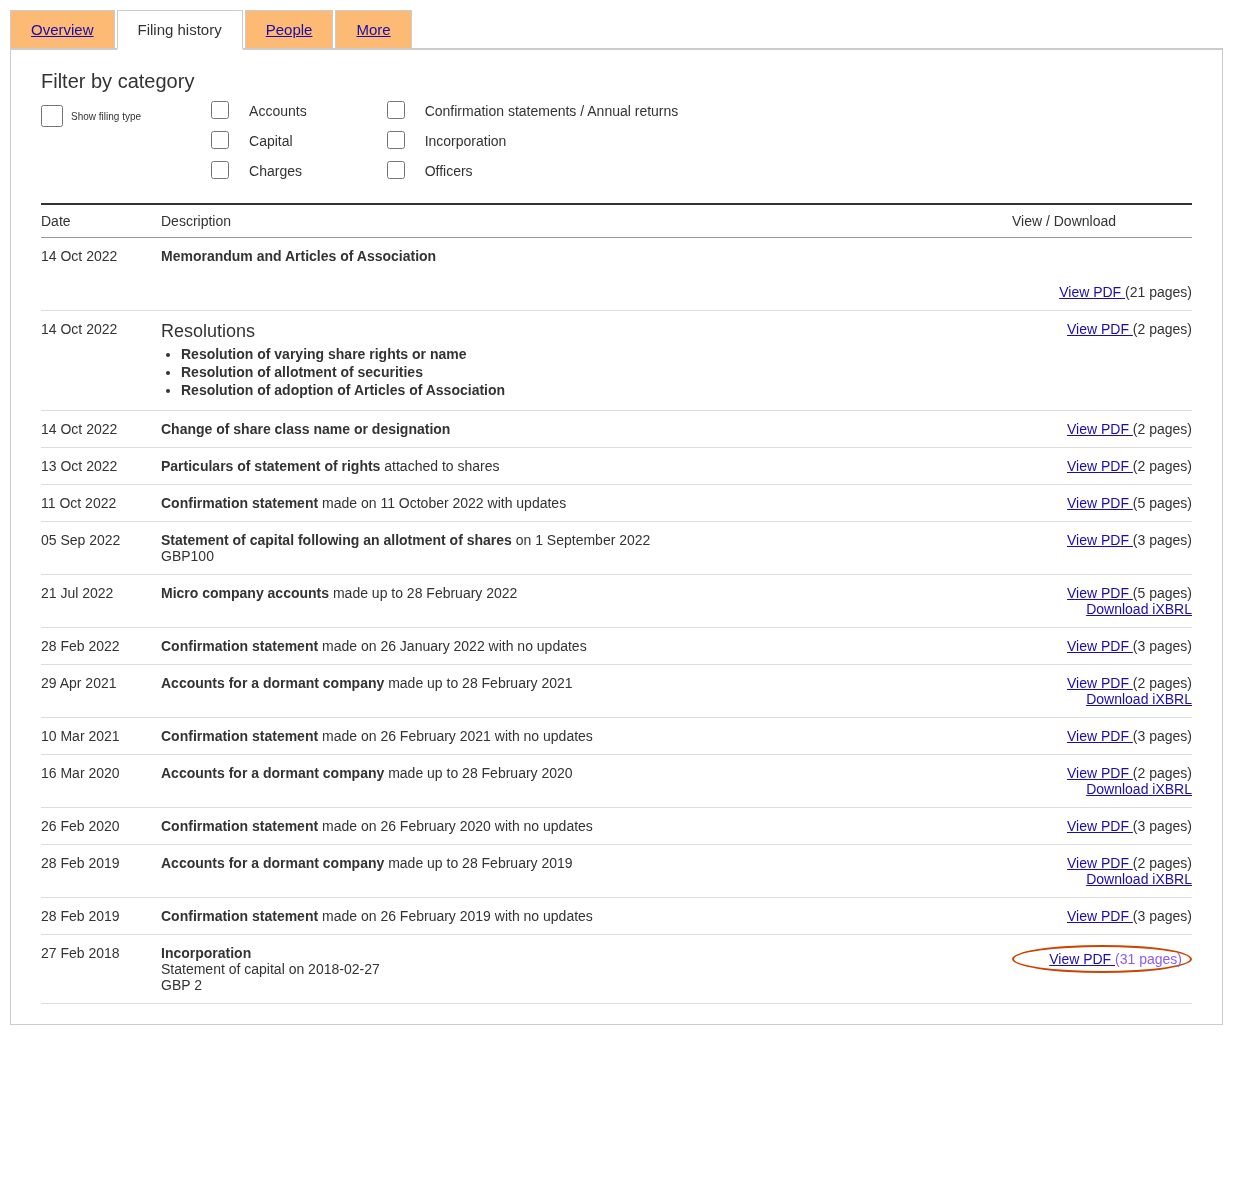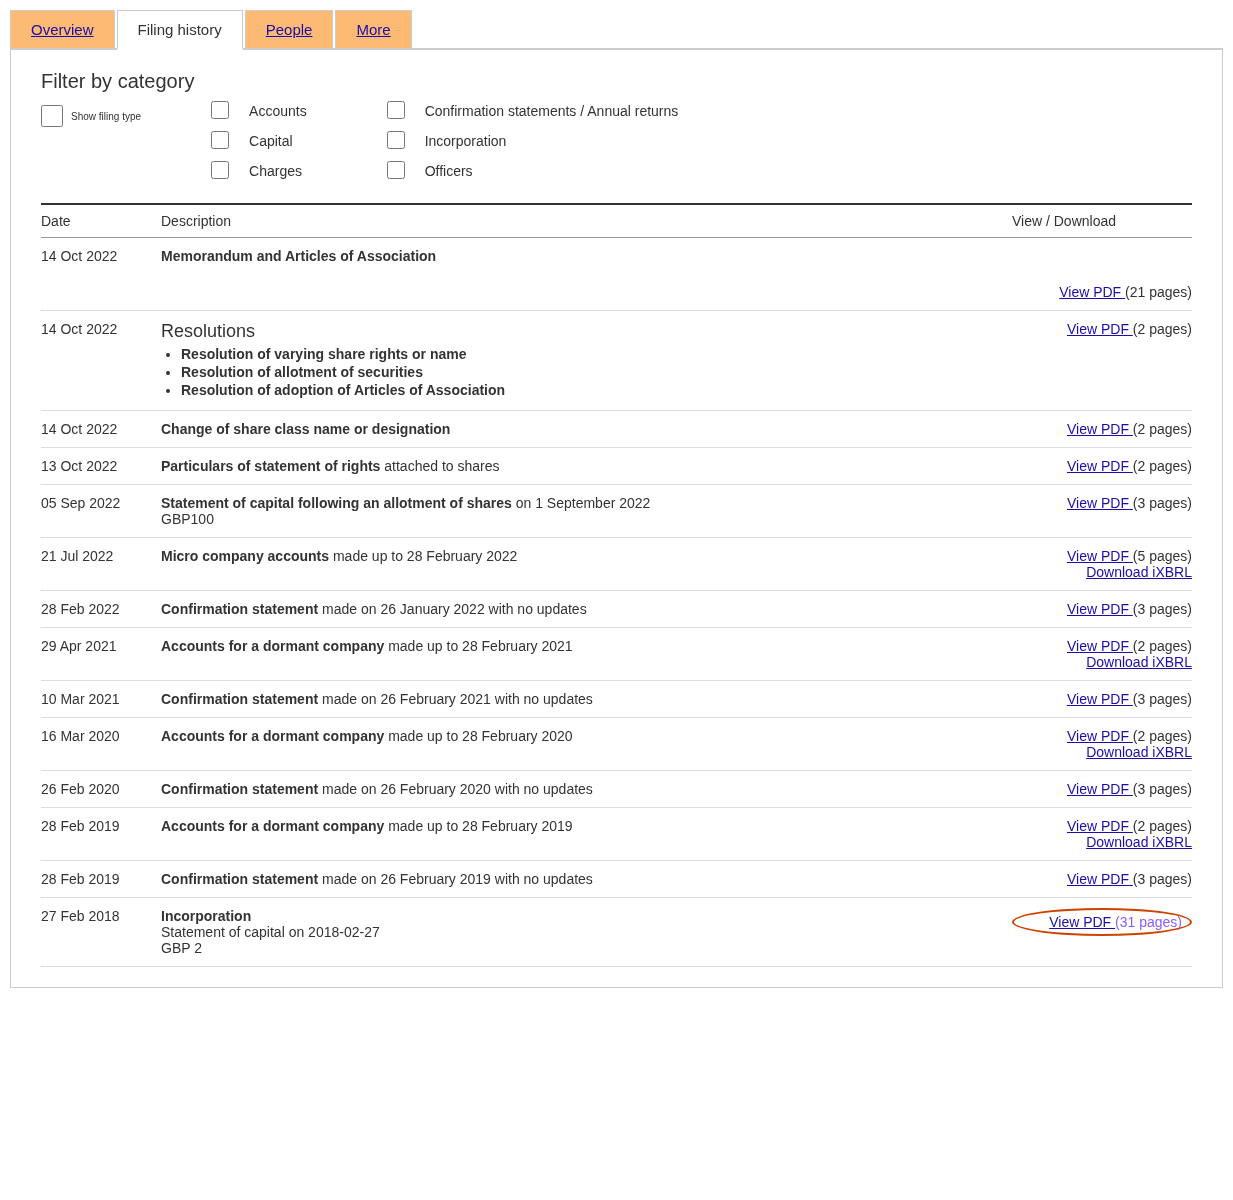--- a/index.html
+++ b/index.html
@@ -247,20 +247,27 @@
           </td>
         </tr>
         <tr>
           <td class="date-col">13 Oct 2022</td>
           <td class="desc-col"><span class="bold">Particulars of statement of rights</span><span> attached to shares</span></td>
           <td class="view-col">
             <a href="#" style="display: block; text-decoration: none;"><span class="link">View PDF </span><span style="color: rgb(51, 51, 51);">(2 pages)</span></a>
           </td>
         </tr>
         <tr>
+          <td class="date-col">11 Oct 2022</td>
+          <td class="desc-col"><span class="bold">Confirmation statement</span><span> made on 11 October 2022 with updates</span></td>
+          <td class="view-col">
+            <a href="#" style="display: block; text-decoration: none;"><span class="link">View PDF </span><span style="color: rgb(51, 51, 51);">(5 pages)</span></a>
+          </td>
+        </tr>
+        <tr>
           <td class="date-col">05 Sep 2022</td>
           <td class="desc-col"><span class="bold">Statement of capital following an allotment of shares</span><span> on 1 September 2022</span><div>GBP100</div></td>
           <td class="view-col">
             <a href="#" style="display: block; text-decoration: none;"><span class="link">View PDF </span><span style="color: rgb(51, 51, 51);">(3 pages)</span></a>
           </td>
         </tr>
         <tr>
           <td class="date-col">21 Jul 2022</td>
           <td class="desc-col"><span class="bold">Micro company accounts</span><span> made up to 28 February 2022</span></td>
           <td class="view-col">

